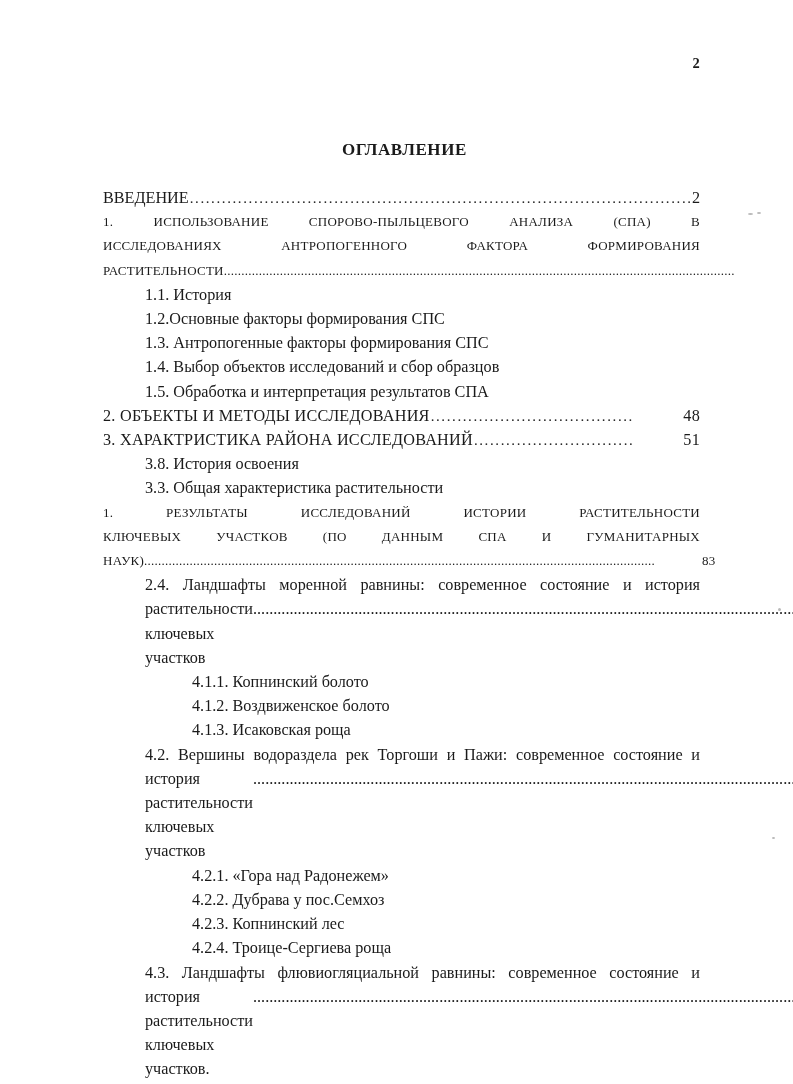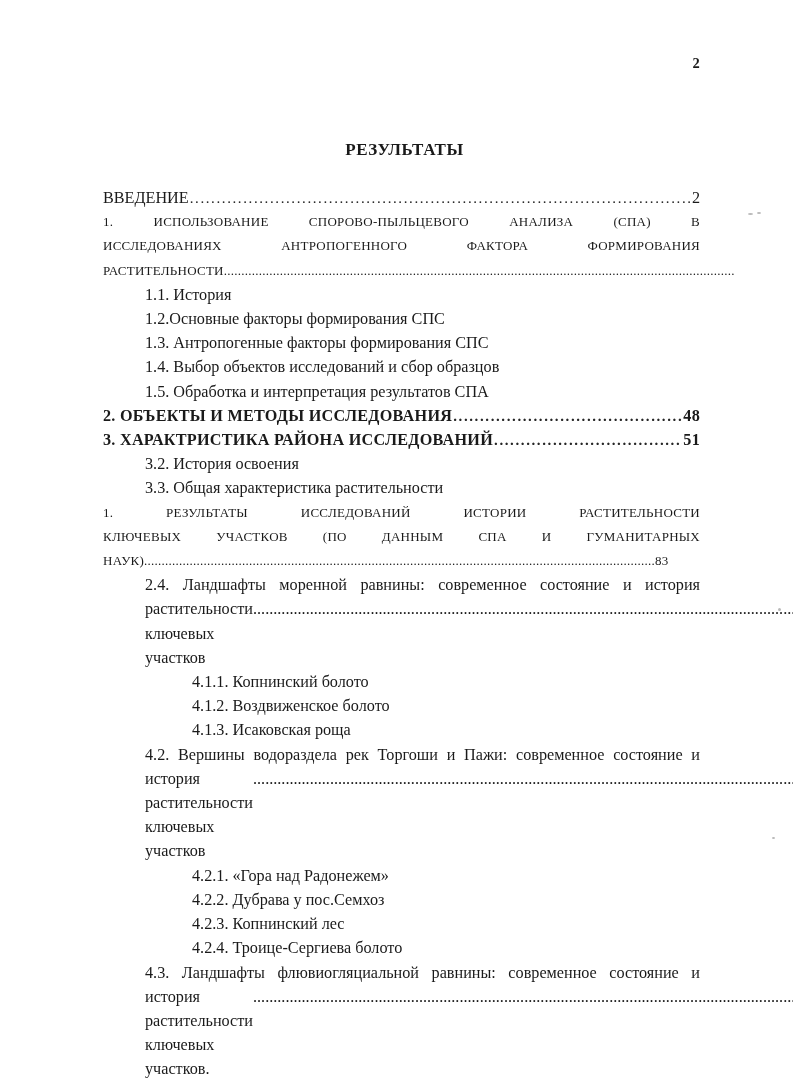--- a/index.html
+++ b/index.html
@@ -77,21 +77,21 @@
     color: #262626;
   }
   .row .pageno {
     flex: 0 0 auto;
     text-align: right;
     white-space: pre;
   }
 
   
   .lvl1 {
-    font-weight: bold;
+    font-weight: normal;
     letter-spacing: 0.25px;
   }
   
   .lvl1-block {
     font-weight: normal;
     letter-spacing: 0.25px;
     text-align: justify;
     text-align-last: justify;
     font-size: 13px;
     line-height: 24.2px;
@@ -111,39 +111,39 @@
     text-align-last: justify;
   }
   .lvl2w .tail {
     display: flex;
     align-items: baseline;
     width: 100%;
   }
   
   .lvl3 { padding-left: 89px; }
 
-  .nowrap { white-space: pre; }
+  .nowrap { white-space: pre; margin-left: 47px; }
 
   
   .speck {
     position: absolute;
     background: #b9b9b9;
     border-radius: 50%;
   }
 </style>
 </head>
 <body>
 
 <div class="page">
 
   <div class="folio">2</div>
 
   <div class="content">
 
-    <div class="doc-title">РЕЗУЛЬТАТЫ</div>
+    <div class="doc-title">ОГЛАВЛЕНИЕ</div>
 
     <div class="toc-entry">
       <div class="row">
         <span class="label">ВВЕДЕНИЕ</span>
         <span class="leader">..................................................................................................................................................</span>
         <span class="pageno">2</span>
       </div>
     </div>
 
     <div class="toc-entry lvl1-block">
@@ -171,21 +171,21 @@
     </div>
 
     <div class="toc-entry lvl1">
       <div class="row">
         <span class="label">3. ХАРАКТРИСТИКА РАЙОНА ИССЛЕДОВАНИЙ</span>
         <span class="leader">..................................................................................................................................................</span>
         <span class="pageno nowrap">51</span>
       </div>
     </div>
 
-    <div class="toc-entry lvl2">3.2. История освоения</div>
+    <div class="toc-entry lvl2">3.8. История освоения</div>
     <div class="toc-entry lvl2">3.3. Общая характеристика растительности</div>
 
     <div class="toc-entry lvl1-block">
       <div>1.   РЕЗУЛЬТАТЫ   ИССЛЕДОВАНИЙ   ИСТОРИИ   РАСТИТЕЛЬНОСТИ</div>
       <div>КЛЮЧЕВЫХ  УЧАСТКОВ  (ПО  ДАННЫМ  СПА  И  ГУМАНИТАРНЫХ</div>
       <div class="tail">
         <span class="label">НАУК)</span>
         <span class="leader">..................................................................................................................................................</span>
         <span class="pageno nowrap">83</span>
       </div>
@@ -209,21 +209,21 @@
       <div class="tail">
         <span class="label">история растительности  ключевых участков</span>
         <span class="leader">..................................................................................................................................................</span>
 
       </div>
     </div>
 
     <div class="toc-entry lvl3">4.2.1. «Гора над Радонежем»</div>
     <div class="toc-entry lvl3">4.2.2. Дубрава у пос.Семхоз</div>
     <div class="toc-entry lvl3">4.2.3. Копнинский лес</div>
-    <div class="toc-entry lvl3">4.2.4. Троице-Сергиева болото</div>
+    <div class="toc-entry lvl3">4.2.4. Троице-Сергиева роща</div>
 
     <div class="toc-entry lvl2w">
       <div>4.3.  Ландшафты  флювиогляциальной  равнины:  современное  состояние  и</div>
       <div class="tail">
         <span class="label">история растительности  ключевых участков.</span>
         <span class="leader">..................................................................................................................................................</span>
 
       </div>
     </div>
 

